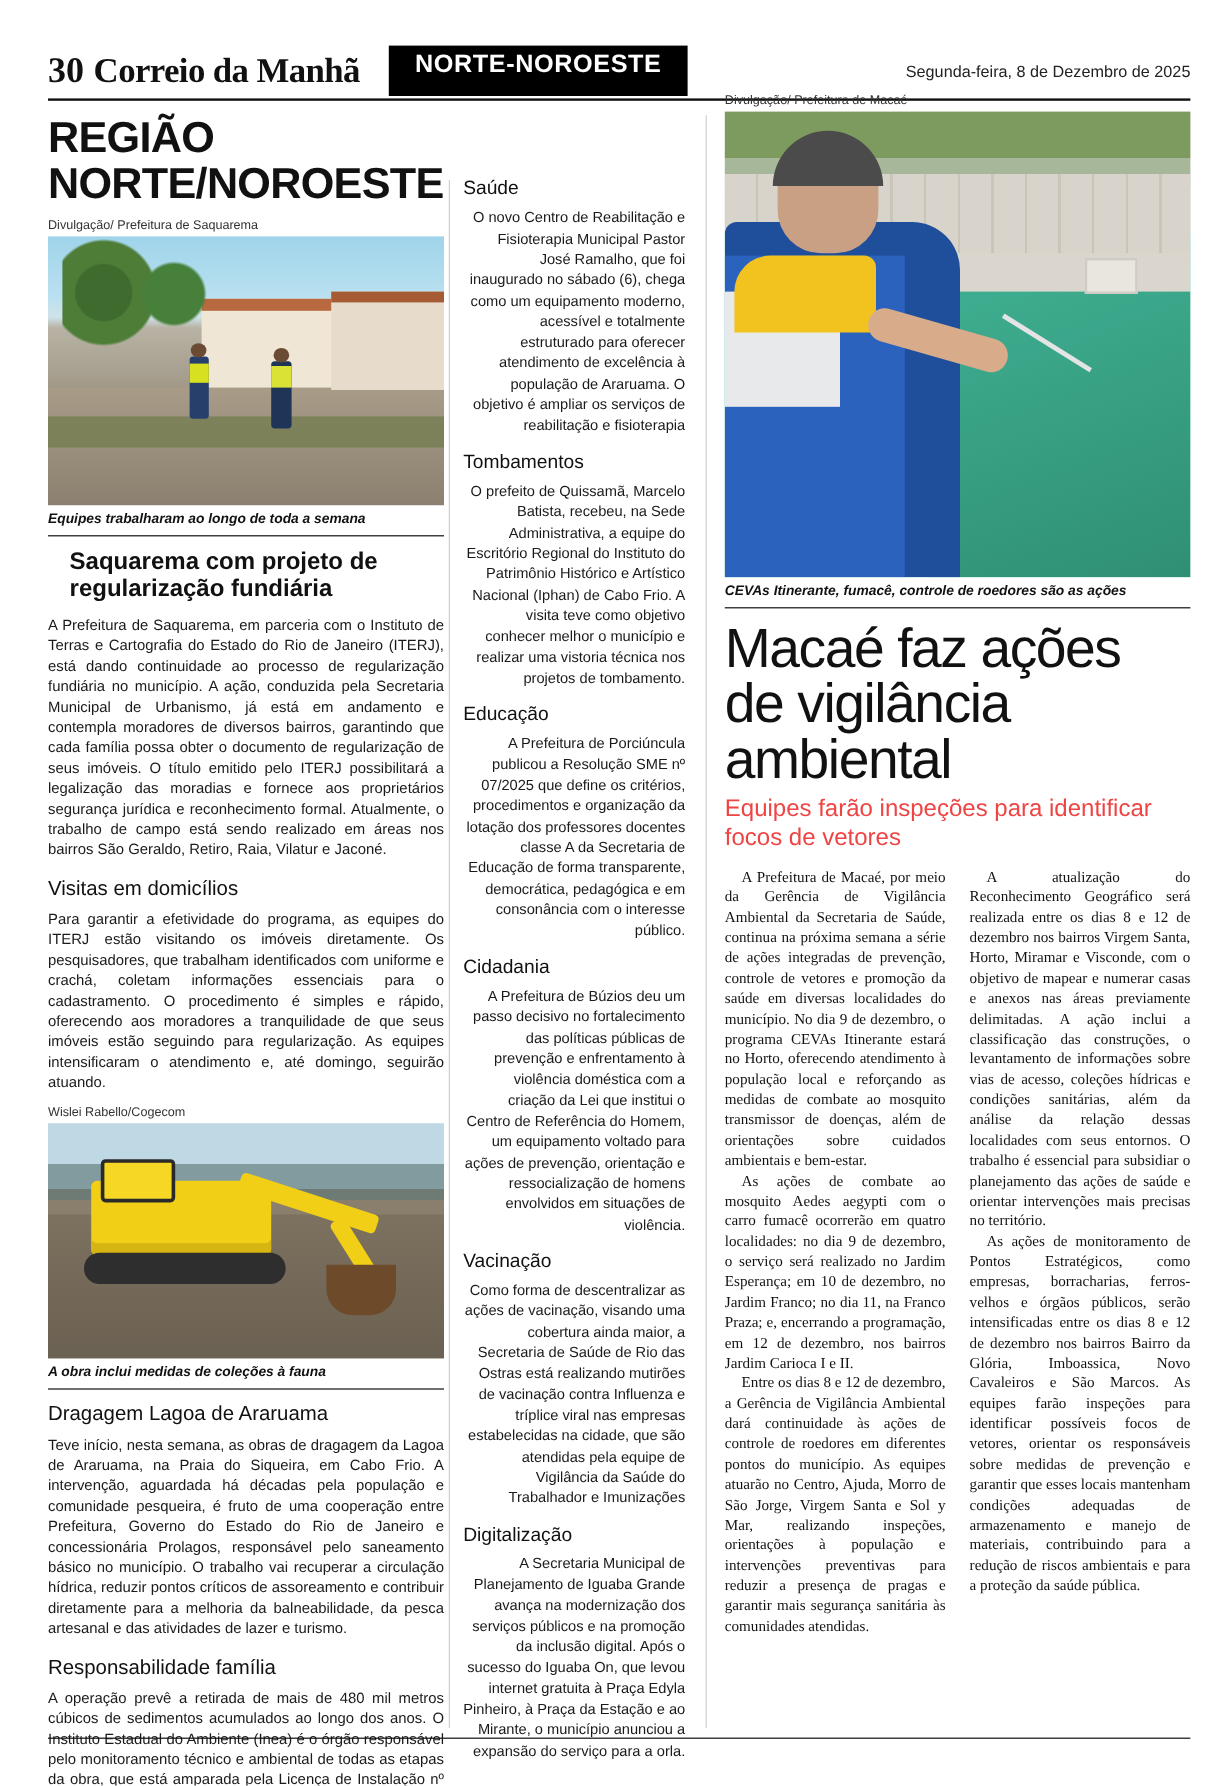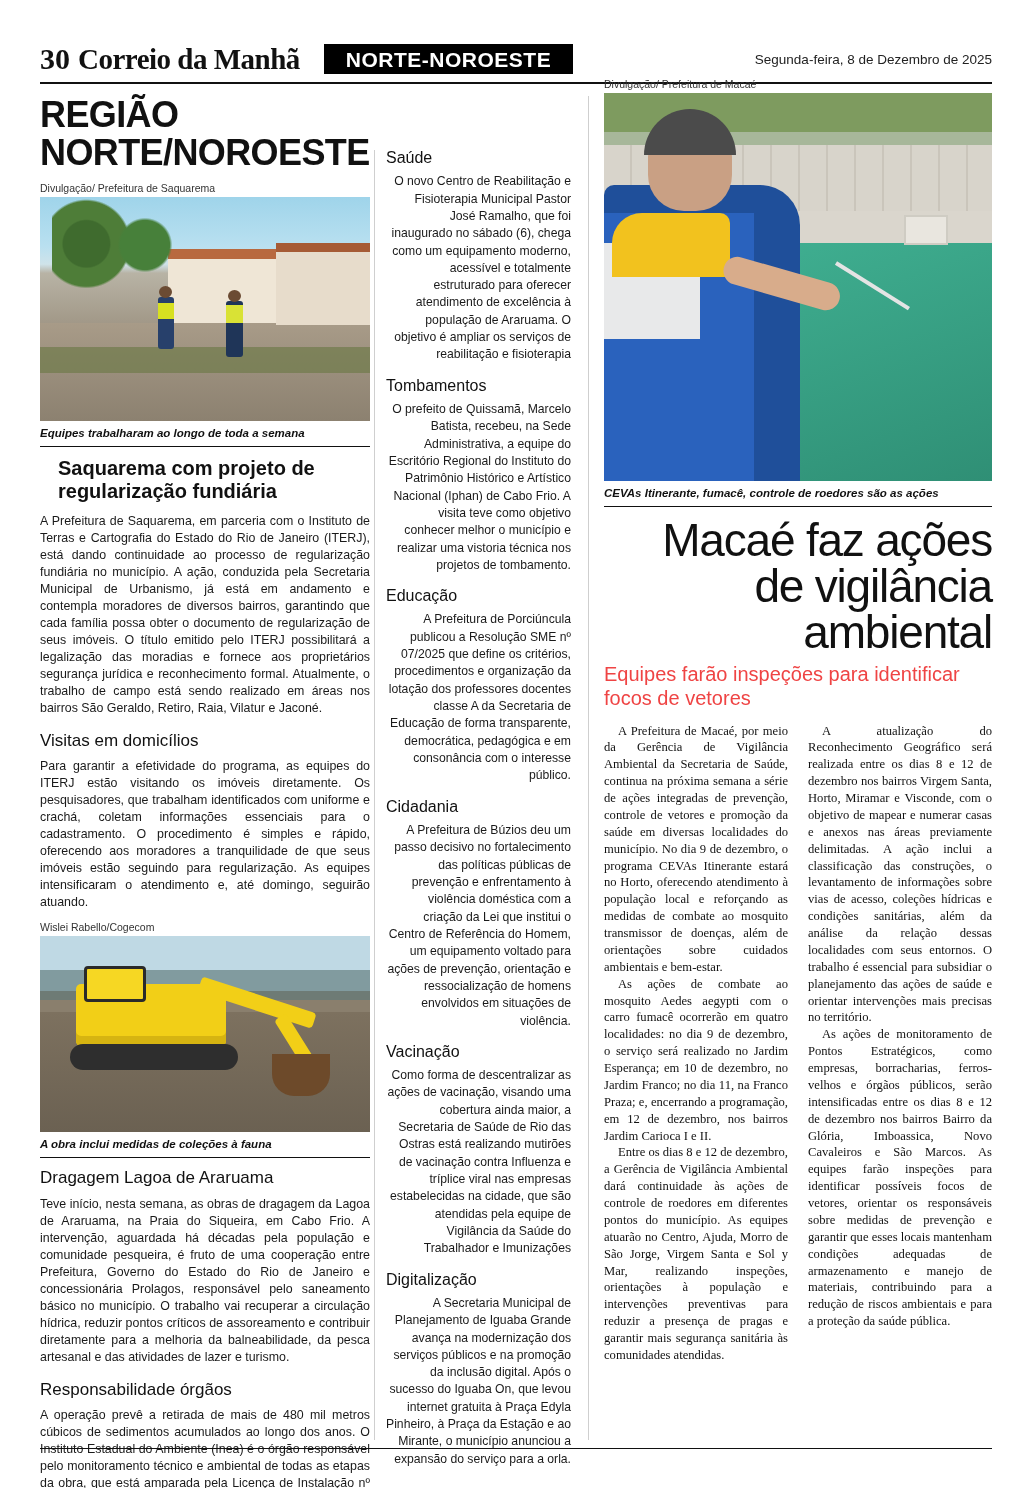--- a/index.html
+++ b/index.html
@@ -41,21 +41,21 @@
     letter-spacing: -0.5px;
     color: #111;
     margin-right: 24px;
   }
   .section-tag {
     background: #000;
     color: #fff;
     font-weight: bold;
     font-size: 21px;
     letter-spacing: 0.5px;
-    padding: 5px 22px 4px 22px;
+    padding: 5px 22px 16px 22px;
     line-height: 1;
   }
   .masthead-date {
     margin-left: auto;
     font-size: 13.5px;
     color: #222;
   }
   .rule-top {
     position: absolute;
     left: 40px; top: 82px; width: 952px; height: 2px; background: #111;
@@ -183,21 +183,20 @@
   .mid-block p.body { font-size: 12.2px; line-height: 1.42; text-align: right; }
 
   
   .macae-headline {
     font-size: 46px;
     line-height: 1.0;
     font-weight: normal;
     letter-spacing: -1.2px;
     margin: 10px 0 8px 0;
     color: #111;
-    text-align: right;
   }
   .macae-deck {
     font-size: 20px;
     line-height: 1.18;
     color: #ef4444;
     margin: 0 0 12px 0;
     font-weight: normal;
   }
   .two-col {
     column-count: 2;
@@ -266,21 +265,21 @@
       <div class="ph2-bucket"></div>
       <div class="ph2-body"></div>
       <div class="ph2-cab"></div>
       <div class="ph2-track"></div>
     </div>
     <div class="caption">A obra inclui medidas de coleções à fauna</div>
 
     <h2 class="sub first">Dragagem Lagoa de Araruama</h2>
     <p class="body">Teve início, nesta semana, as obras de dragagem da Lagoa de Araruama, na Praia do Siqueira, em Cabo Frio. A intervenção, aguardada há décadas pela população e comunidade pesqueira, é fruto de uma cooperação entre Prefeitura, Governo do Estado do Rio de Janeiro e concessionária Prolagos, responsável pelo saneamento básico no município. O trabalho vai recuperar a circulação hídrica, reduzir pontos críticos de assoreamento e contribuir diretamente para a melhoria da balneabilidade, da pesca artesanal e das atividades de lazer e turismo.</p>
 
-    <h2 class="sub">Responsabilidade órgãos</h2>
+    <h2 class="sub">Responsabilidade família</h2>
     <p class="body">A operação prevê a retirada de mais de 480 mil metros cúbicos de sedimentos acumulados ao longo dos anos. O Instituto Estadual do Ambiente (Inea) é o órgão responsável pelo monitoramento técnico e ambiental de todas as etapas da obra, que está amparada pela Licença de Instalação nº IN103283, válida até abril de 2031. O município atua no acompanhamento do trabalho.</p>
   </div>
 
   <div class="mid-block">
     <h2 class="sub first">Saúde</h2>
     <p class="body">O novo Centro de Reabilitação e Fisioterapia Municipal Pastor José Ramalho, que foi inaugurado no sábado (6), chega como um equipamento moderno, acessível e totalmente estruturado para oferecer atendimento de excelência à população de Araruama. O objetivo é ampliar os serviços de reabilitação e fisioterapia</p>
 
     <h2 class="sub">Tombamentos</h2>
     <p class="body">O prefeito de Quissamã, Marcelo Batista, recebeu, na Sede Administrativa, a equipe do Escritório Regional do Instituto do Patrimônio Histórico e Artístico Nacional (Iphan) de Cabo Frio. A visita teve como objetivo conhecer melhor o município e realizar uma vistoria técnica nos projetos de tombamento.</p>
 

